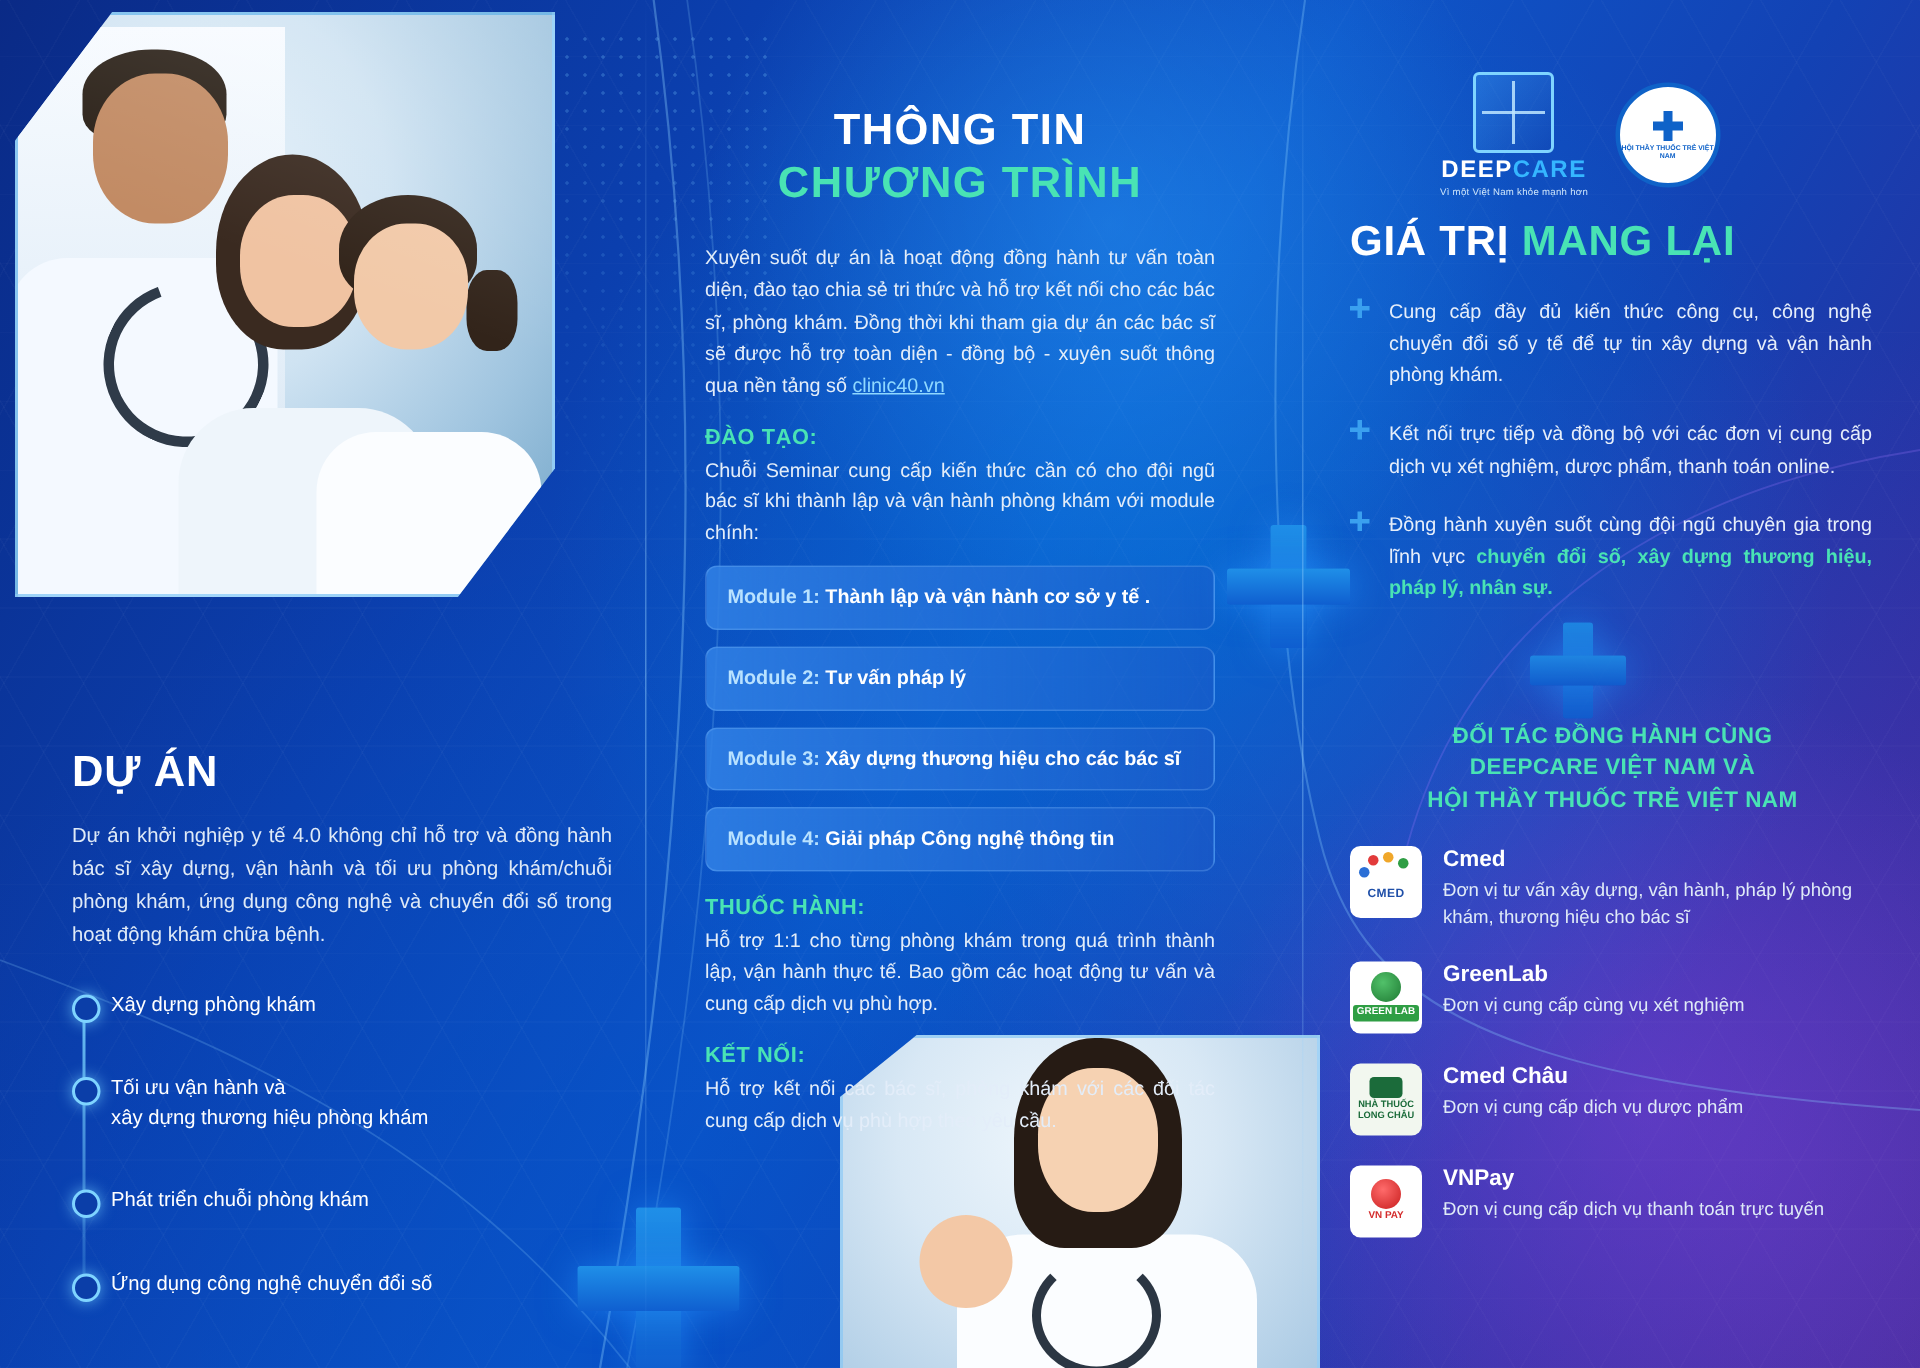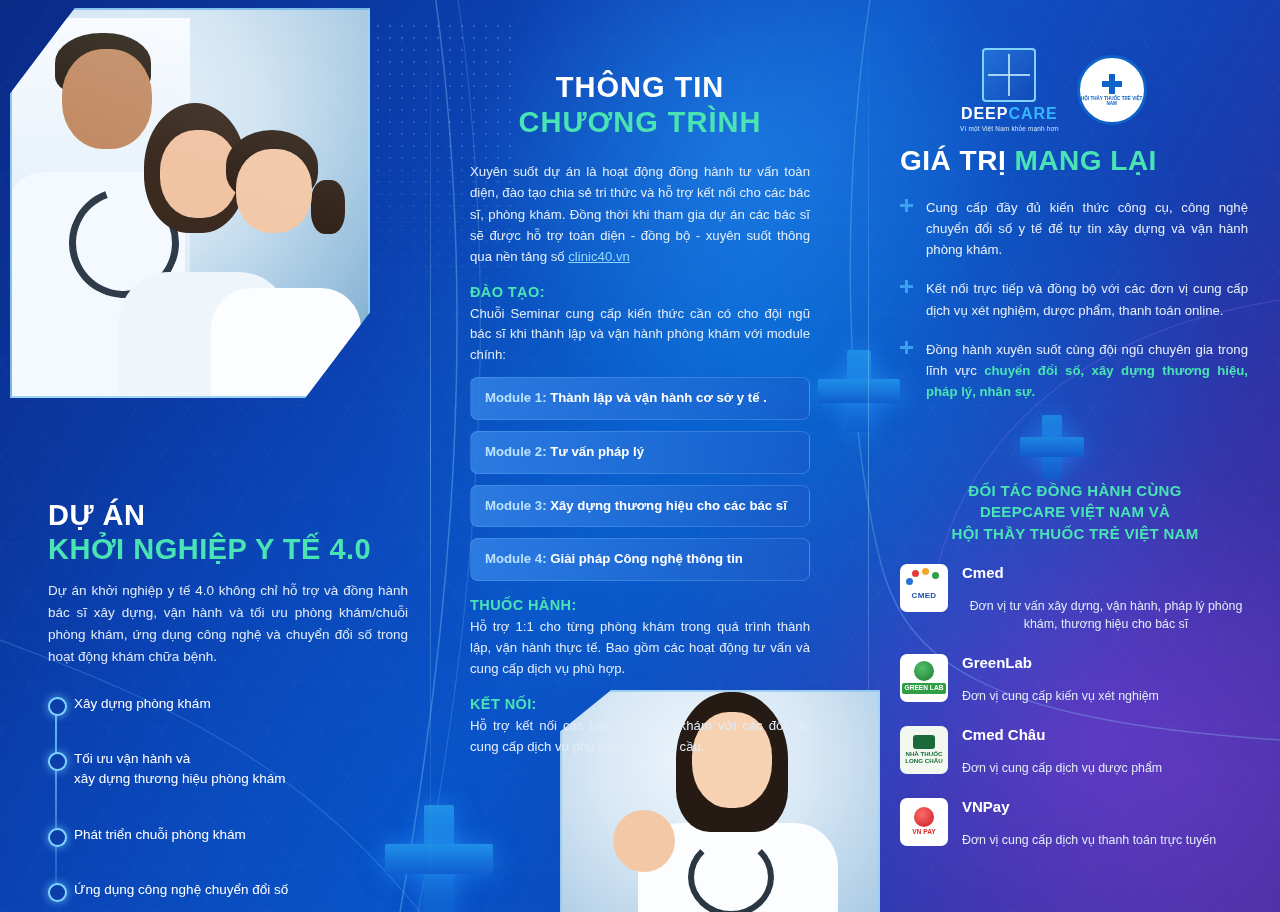--- a/index.html
+++ b/index.html
@@ -162,21 +162,21 @@
 
   
   .partners { position:absolute; left:900px; top:480px; width:350px; }
   .partners-title { text-align:center; color:#49e3b4; font-weight:bold; font-size:15px; line-height:1.42; letter-spacing:.3px; }
   .partner { display:flex; align-items:flex-start; gap:14px; margin-top:20px; }
   .plogo {
     width:48px; height:48px; border-radius:7px; background:#fff; flex:0 0 48px;
     display:flex; align-items:center; justify-content:center; overflow:hidden; position:relative;
   }
   .pname { color:#fff; font-weight:bold; font-size:15px; line-height:1.2; }
-  .pdesc { color:#dfeaf7; font-size:12.4px; line-height:1.45; margin-top:16px;text-align:center; }
+  .pdesc { color:#dfeaf7; font-size:12.4px; line-height:1.45; margin-top:3px; }
 
   .plogo .cmed-dots i{ position:absolute; width:7px; height:7px; border-radius:50%; }
   .plogo .cmed-txt { font-size:8px; font-weight:bold; color:#1f4fa8; letter-spacing:.3px; }
   .plogo .gl { font-size:6.6px; font-weight:bold; color:#fff; background:#2f9e44; padding:2px 3px; border-radius:2px; text-align:center; line-height:1.05;}
   .plogo .lc { font-size:6.2px; font-weight:bold; color:#1b6b3a; text-align:center; line-height:1.05;}
   .plogo .vn { font-size:6.6px; font-weight:bold; color:#d42b2b; text-align:center; line-height:1.05;}
 
   
   .brandbar { position:absolute; left:960px; top:48px; display:flex; align-items:center; gap:18px; }
   .deepcare { text-align:center; }
@@ -272,21 +272,20 @@
           <i></i>
           <i></i>
         </div>
       <div class="h-txt">HỘI THẦY THUỐC TRẺ VIỆT NAM</div>
     </div>
   </div>
 
   <div class="col col-left">
     <div class="title-left">
       <span>DỰ ÁN</span>
-      <span class="accent">KHỞI NGHIỆP Y TẾ 4.0</span>
     </div>
     <div class="body-text">Dự án khởi nghiệp y tế 4.0 không chỉ hỗ trợ và đồng hành bác sĩ xây dựng, vận hành và tối ưu phòng khám/chuỗi phòng khám, ứng dụng công nghệ và chuyển đổi số trong hoạt động khám chữa bệnh.</div>
     <div class="timeline">
       <div class="tl-item">Xây dựng phòng khám</div>
       <div class="tl-item" style="white-space:pre-line">Tối ưu vận hành và
 xây dựng thương hiệu phòng khám</div>
       <div class="tl-item">Phát triển chuỗi phòng khám</div>
       <div class="tl-item">Ứng dụng công nghệ chuyển đổi số</div>
     </div>
   </div>
@@ -377,21 +376,21 @@
 
     <div class="partner">
       <div class="plogo">
         <div style="text-align:center">
           <div style="width:20px;height:20px;margin:0 auto 2px;border-radius:50%;background:radial-gradient(circle at 40% 35%,#51c16a,#1f7a33)"></div>
           <div class="gl">GREEN LAB</div>
         </div>
       </div>
       <div>
         <div class="pname">GreenLab</div>
-        <div class="pdesc">Đơn vị cung cấp kiến vụ xét nghiệm</div>
+        <div class="pdesc">Đơn vị cung cấp cùng vụ xét nghiệm</div>
       </div>
     </div>
 
     <div class="partner">
       <div class="plogo" style="background:#f2f7ef">
         <div style="text-align:center">
           <div style="width:22px;height:14px;margin:0 auto 2px;background:#1b6b3a;border-radius:3px"></div>
           <div class="lc">NHÀ THUỐC LONG CHÂU</div>
         </div>
       </div>

